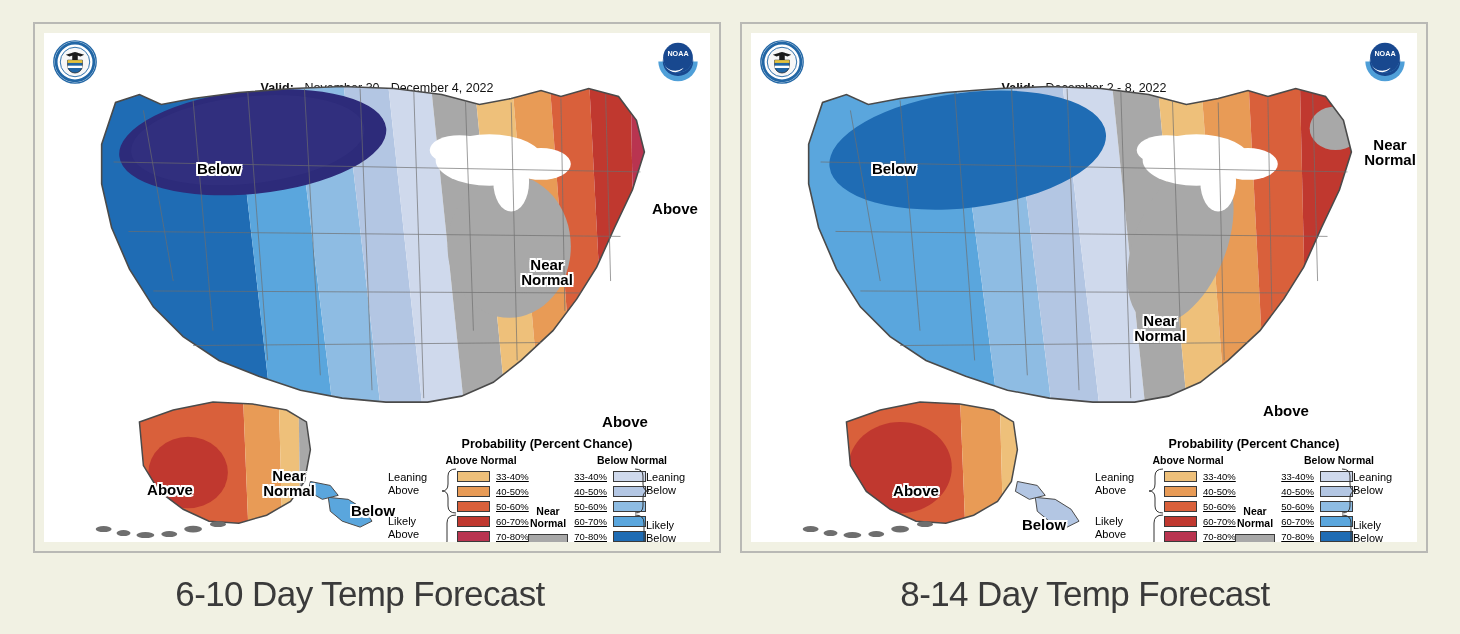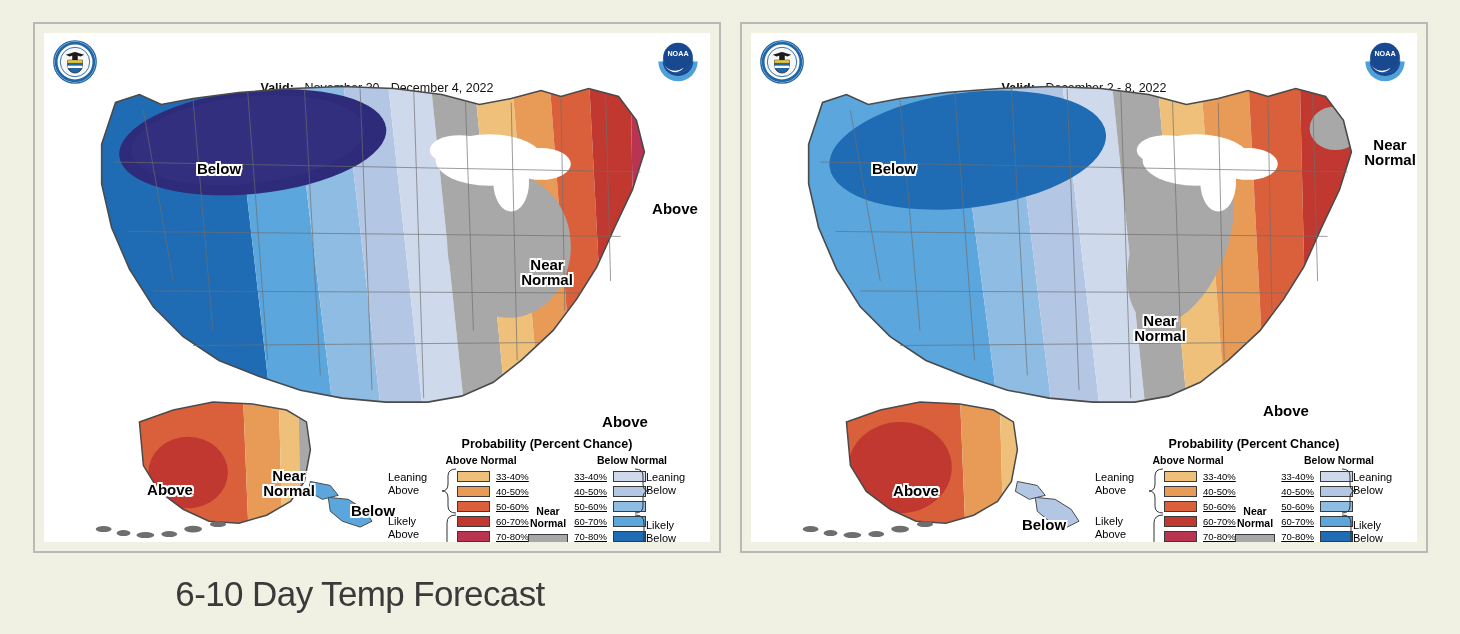--- a/index.html
+++ b/index.html
@@ -504,14 +504,15 @@
         <svg class="brace" style="position:absolute;left:236px;top:30px;width:16px;height:112px" viewBox="0 0 16 112">
           <path d="M2 2 q8 0 8 7 v8 q0 7 6 7 q-6 0 -6 7 v8 q0 7 -8 7" fill="none" stroke="#333" stroke-width="1"></path>
           <path d="M2 48 q9 0 9 8 v18 q0 8 5 8 q-5 0 -5 8 v18 q0 8 -9 8" fill="none" stroke="#333" stroke-width="1"></path>
         </svg>
       </div>
 
     </div>
   </div>
 
   <div class="caption" id="caption-610">6-10 Day Temp Forecast</div>
+  <div class="caption" id="caption-814">8-14 Day Temp Forecast</div>
 
 </div>
 
 </body></html>

